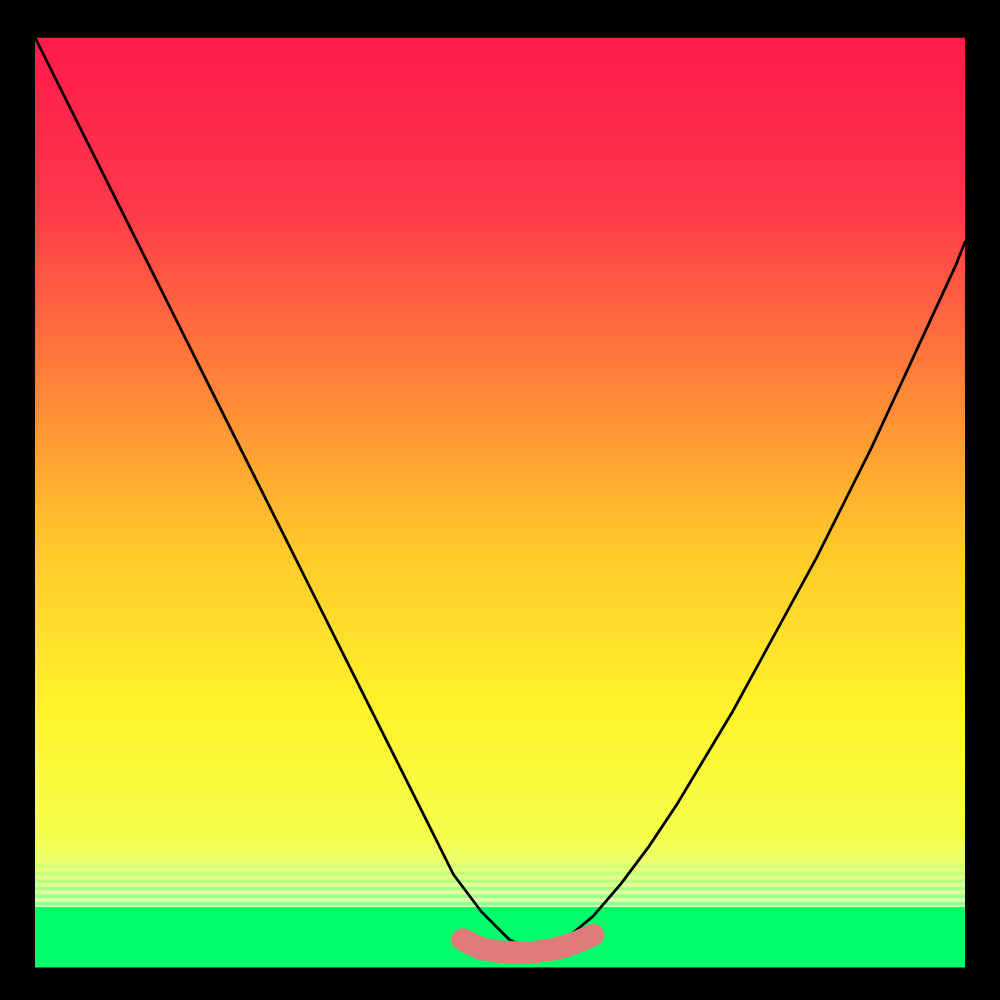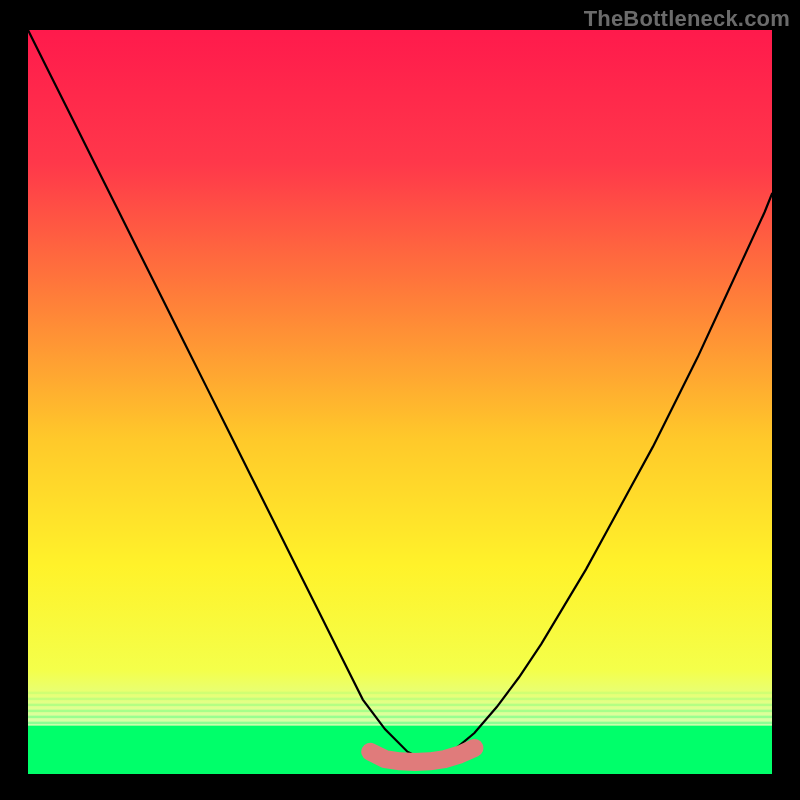--- a/index.html
+++ b/index.html
@@ -37,21 +37,20 @@
   .plot-svg {
     display: block;
     width: 744px;
     height: 744px;
   }
 </style>
 </head>
 <body>
 
 <div class="outer">
-  <div class="watermark">TheBottleneck.com</div>
 
   <div class="plot-wrap">
     <svg class="plot-svg" viewBox="0 0 744 744">
       <defs>
         <linearGradient id="bg-grad" x1="0" y1="0" x2="0" y2="1">
             <stop offset="0%" stop-color="#ff1a4c"></stop>
             <stop offset="18%" stop-color="#ff384a"></stop>
             <stop offset="35%" stop-color="#ff7a3a"></stop>
             <stop offset="55.00000000000001%" stop-color="#ffc92a"></stop>
             <stop offset="72%" stop-color="#fff22a"></stop>

